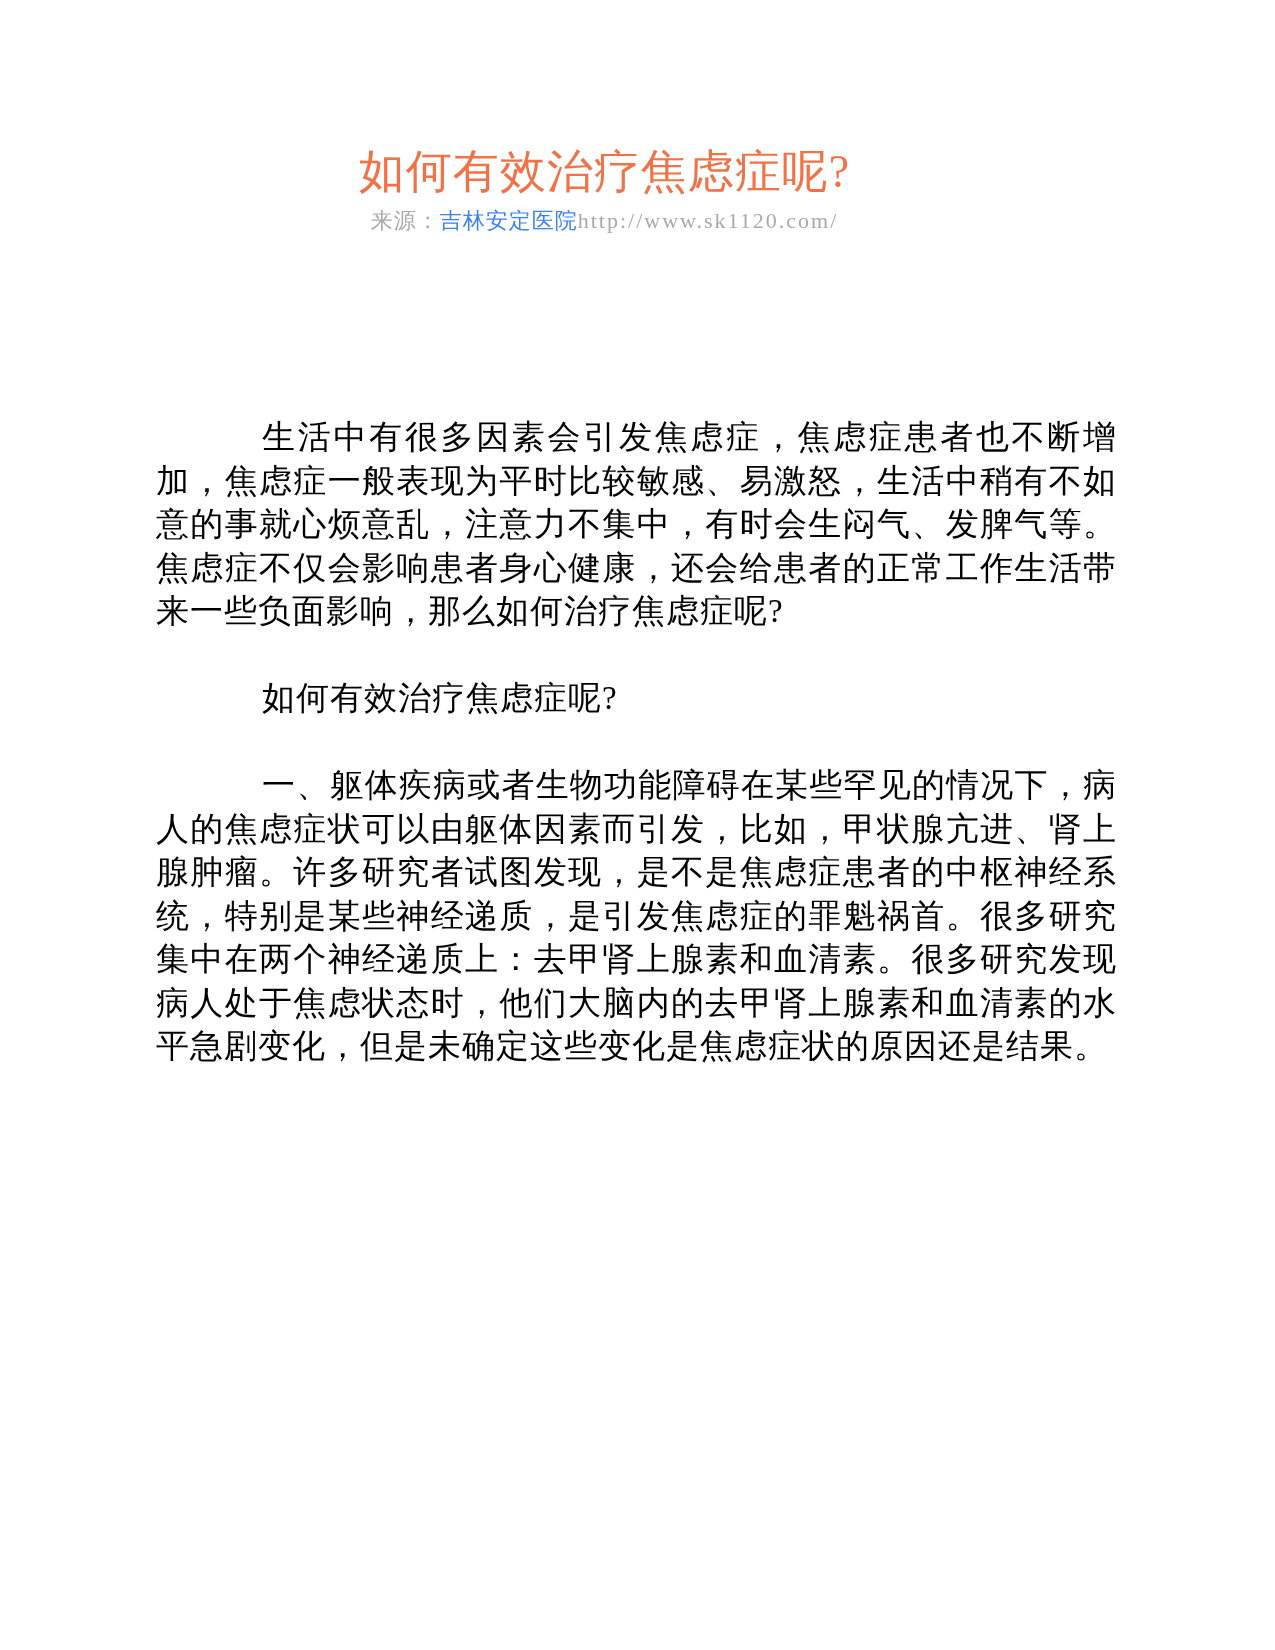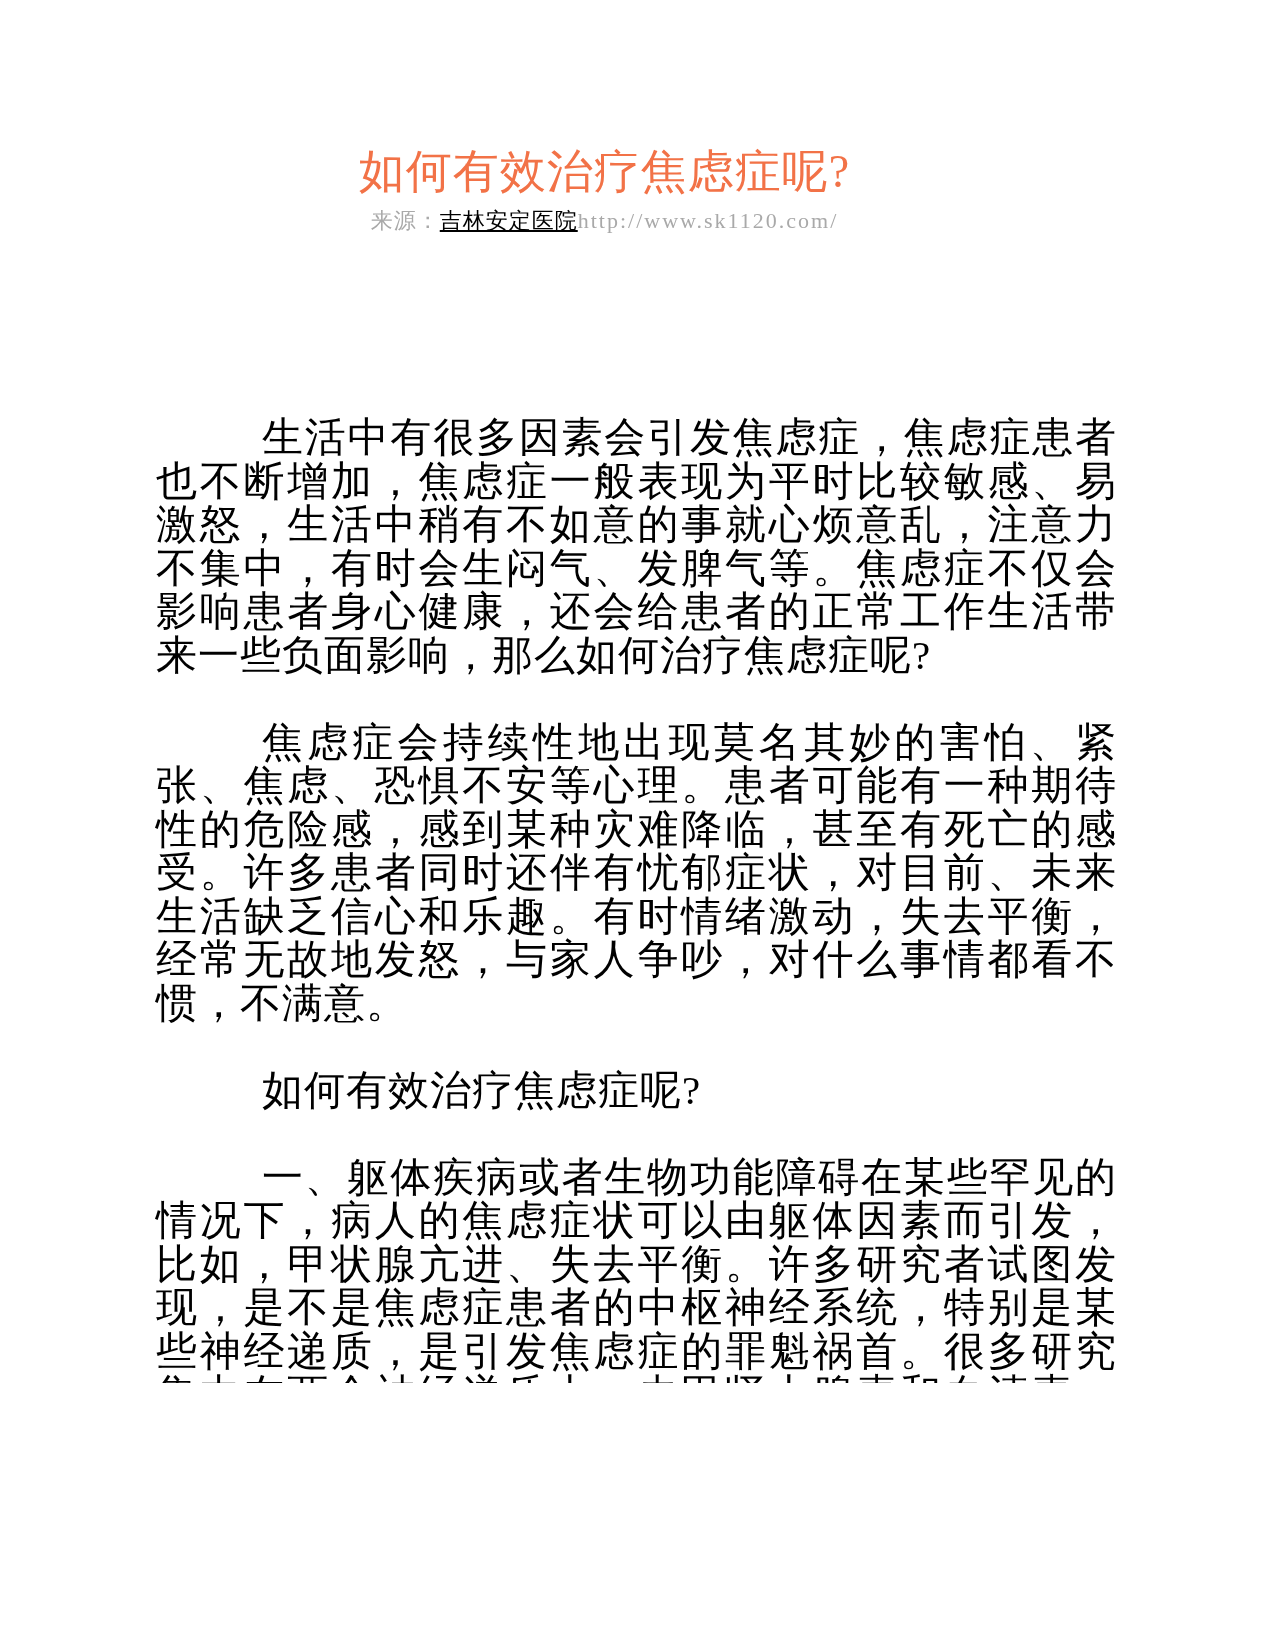--- a/index.html
+++ b/index.html
@@ -34,33 +34,32 @@
   }
   .source {
     margin-top: 4px;
     font-size: 22px;
     line-height: 30px;
     letter-spacing: 1px;
     color: #A9A9A9;
     white-space: nowrap;
   }
   .source a.slink {
-    color: #000000;
-    text-decoration: underline;
+    color: #3b82f6;
     cursor: pointer;
   }
   .source .surl {
     letter-spacing: 2px;
   }
   .article {
     box-sizing: border-box;
     margin-left: 156px;
     margin-top: 180px;
     width: 961px;
-    font-size: 41px;
+    font-size: 33px;
     line-height: 43.5px;
     letter-spacing: 1px;
     color: #000000;
     text-align: justify;
   }
   .article p {
     margin: 0 0 43.5px 0;
     text-indent: 106px;
   }
 </style>
@@ -69,18 +68,17 @@
 
 <div class="page">
 
   <div class="header">
     <h1 class="title" style="color: rgb(242, 114, 71);">如何有效治疗焦虑症呢?</h1>
     <div class="source" style="color: rgb(169, 169, 169);"><span>来源：</span><a class="slink">吉林安定医院</a><span class="surl">http://www.sk1120.com/</span></div>
   </div>
 
   <div class="article" style="color: rgb(0, 0, 0);">
     <p>生活中有很多因素会引发焦虑症，焦虑症患者也不断增加，焦虑症一般表现为平时比较敏感、易激怒，生活中稍有不如意的事就心烦意乱，注意力不集中，有时会生闷气、发脾气等。焦虑症不仅会影响患者身心健康，还会给患者的正常工作生活带来一些负面影响，那么如何治疗焦虑症呢?</p>
-    <p>焦虑症会持续性地出现莫名其妙的害怕、紧张、焦虑、恐惧不安等心理。患者可能有一种期待性的危险感，感到某种灾难降临，甚至有死亡的感受。许多患者同时还伴有忧郁症状，对目前、未来生活缺乏信心和乐趣。有时情绪激动，失去平衡，经常无故地发怒，与家人争吵，对什么事情都看不惯，不满意。</p>
     <p>如何有效治疗焦虑症呢?</p>
-    <p>一、躯体疾病或者生物功能障碍在某些罕见的情况下，病人的焦虑症状可以由躯体因素而引发，比如，甲状腺亢进、失去平衡。许多研究者试图发现，是不是焦虑症患者的中枢神经系统，特别是某些神经递质，是引发焦虑症的罪魁祸首。很多研究集中在两个神经递质上：去甲肾上腺素和血清素。很多研究发现病人处于焦虑状态时，他们大脑内的去甲肾上腺素和血清素的水平急剧变化，但是未确定这些变化是焦虑症状的原因还是结果。</p>
+    <p>一、躯体疾病或者生物功能障碍在某些罕见的情况下，病人的焦虑症状可以由躯体因素而引发，比如，甲状腺亢进、肾上腺肿瘤。许多研究者试图发现，是不是焦虑症患者的中枢神经系统，特别是某些神经递质，是引发焦虑症的罪魁祸首。很多研究集中在两个神经递质上：去甲肾上腺素和血清素。很多研究发现病人处于焦虑状态时，他们大脑内的去甲肾上腺素和血清素的水平急剧变化，但是未确定这些变化是焦虑症状的原因还是结果。</p>
   </div>
 
 </div>
 
 </body></html>

